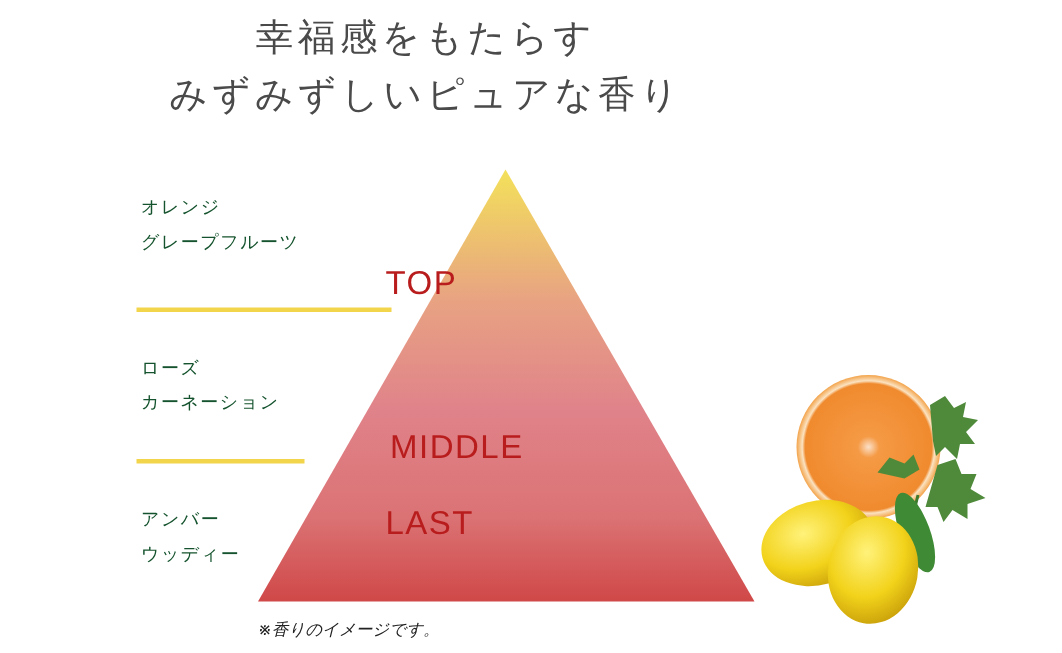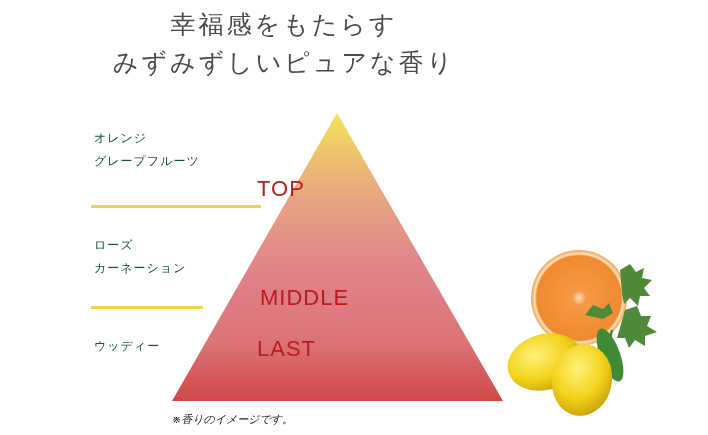--- a/index.html
+++ b/index.html
@@ -24,20 +24,21 @@
 </div>
 <div class="line" style="top:205px;width:170px;"></div>
 
 <div class="notes" style="top:234px;">
   <div>ローズ</div>
   <div>カーネーション</div>
 </div>
 <div class="line" style="top:306px;width:112px;"></div>
 
 <div class="notes" style="top:335px;">
+  <div>アンバー</div>
   <div>ウッディー</div>
 </div>
 
 <svg class="pyr" width="708" height="435">
   <defs>
     <linearGradient id="g" x1="0" y1="113" x2="0" y2="401" gradientUnits="userSpaceOnUse">
       <stop offset="0" stop-color="#f3e15a"></stop>
       <stop offset="0.3" stop-color="#e8a382"></stop>
       <stop offset="0.55" stop-color="#e0838a"></stop>
       <stop offset="0.8" stop-color="#db7375"></stop>

